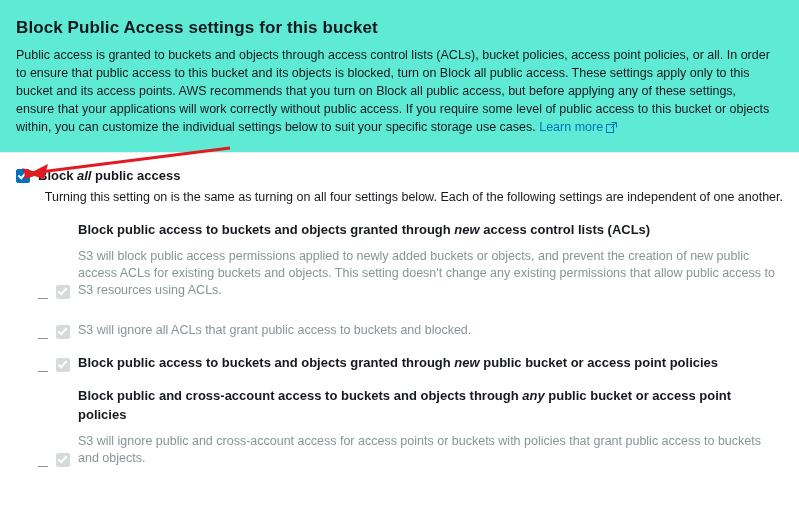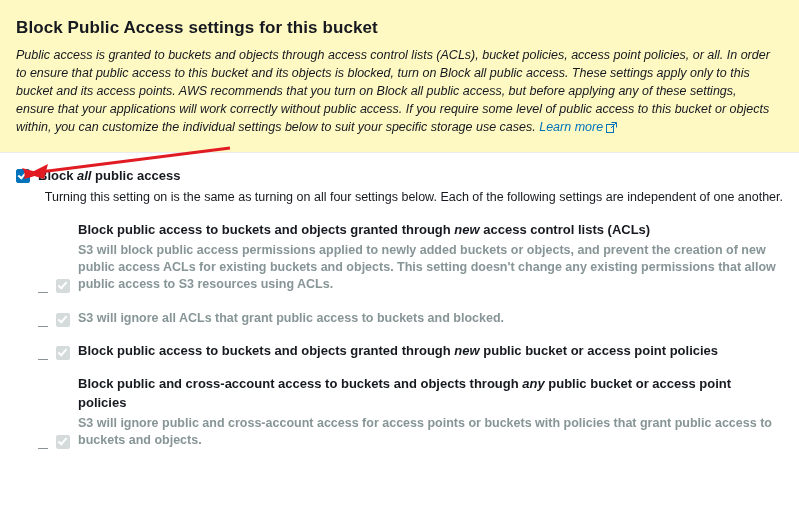--- a/index.html
+++ b/index.html
@@ -13,38 +13,37 @@
     font-family: "Liberation Sans", sans-serif;
     color: #16191f;
     overflow: hidden;
     position: relative;
   }
   .panel {
     width: 799px;
     box-sizing: border-box;
   }
   .header-block {
-    background: #fef9c3;
+    background: #5eead4;
     border-bottom: 1px solid #eaeded;
     padding: 18px 28px 14px 16px;
     box-sizing: border-box;
   }
   .page-title {
     font-size: 17px;
     font-weight: bold;
     color: #16191f;
     margin: 0 0 8px 0;
     letter-spacing: 0.1px;
   }
   .page-desc {
     font-size: 12.5px;
     line-height: 18px;
     color: #16191f;
     margin: 0;
-    font-style: italic;
   }
   .learn-more {
     color: #0073bb;
     text-decoration: none;
     cursor: pointer;
     white-space: nowrap;
   }
   .ext-icon {
     display: inline-block;
     vertical-align: -2px;
@@ -133,22 +132,21 @@
     color: #16191f;
     line-height: 18px;
   }
   .sub-title em {
     font-style: italic;
   }
   .sub-desc {
     font-size: 12.5px;
     color: #879596;
     line-height: 17px;
-    margin-top: 3px;
-    font-weight: bold;
+    margin-top: 9px;
   }
   .arrow-overlay {
     position: absolute;
     left: 0;
     top: 0;
     width: 799px;
     height: 506px;
     pointer-events: none;
   }
 </style>

